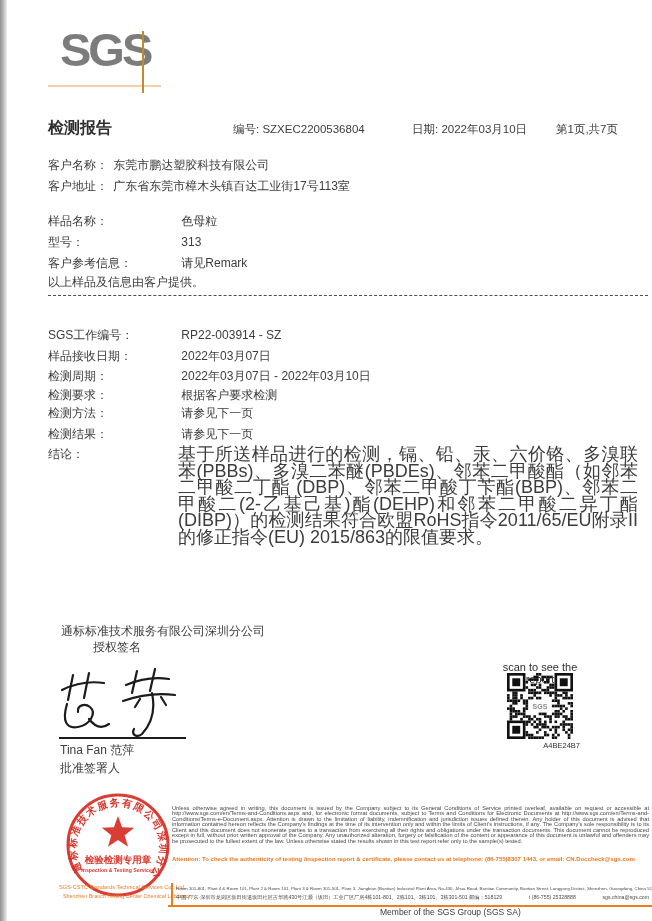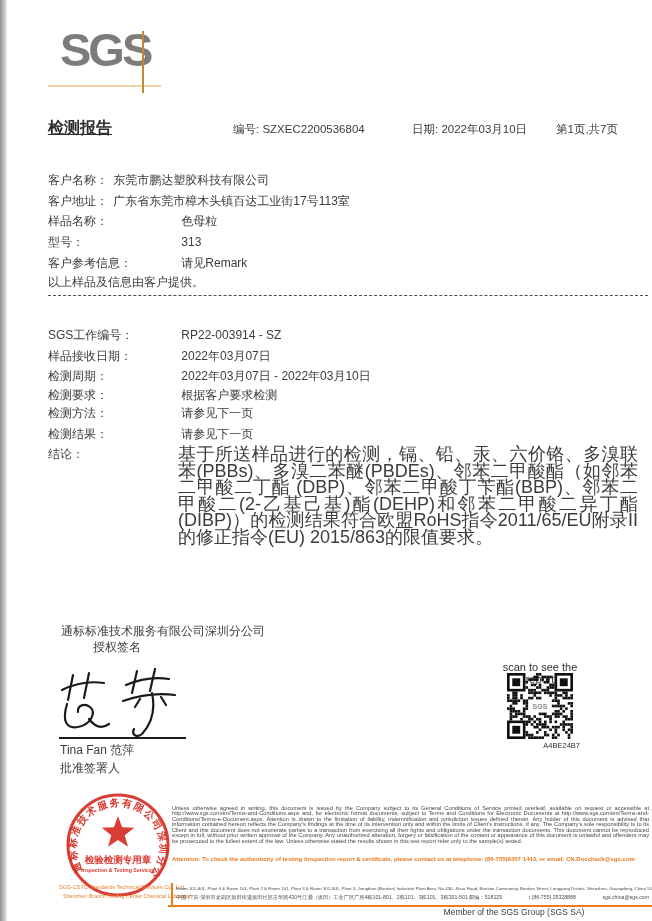--- a/index.html
+++ b/index.html
@@ -6,26 +6,26 @@
   .page{position:relative;width:652px;height:921px;background:#fff;overflow:hidden;
         font-family:"Liberation Sans","DejaVu Sans",sans-serif;color:#3c3c3c;}
   .edge{position:absolute;left:0;top:0;width:7px;height:921px;
         background:linear-gradient(to right,#8f8f8f,#cfcfcf 70%,#efefef);}
   
   .logo{position:absolute;left:60px;top:26px;font-size:47px;font-weight:bold;
         color:#7c7c7c;letter-spacing:-3px;line-height:1;}
   .logo-hline{position:absolute;left:48px;top:85px;width:113px;height:2px;background:#f0d2a4;}
   .logo-vline{position:absolute;left:142px;top:31px;width:2px;height:62px;background:#c08a2e;}
   
-  .title{position:absolute;left:48px;top:118px;font-size:16px;font-weight:bold;color:#2e2e2e;text-decoration:underline;}
+  .title{position:absolute;left:48px;top:118px;font-size:16px;font-weight:bold;color:#2e2e2e;}
   .meta{position:absolute;top:122px;font-size:11.5px;}
   
   .row{position:absolute;left:48px;font-size:12px;white-space:nowrap;}
   .lbl{display:inline-block;}
-  .w1{width:62px;margin-top:15px;}
+  .w1{width:62px;}
   .w2{width:130px;}
   .divider{position:absolute;left:48px;top:295px;width:600px;border-top:1.3px dashed #4d4d4d;}
   .conclusion{position:absolute;left:178px;top:446px;width:460px;font-size:18px;
               line-height:16.6px;white-space:normal;text-align:justify;}
   
   .sig-co{position:absolute;left:61px;top:623px;font-size:12px;}
   .sig-auth{position:absolute;left:61px;top:639px;font-size:12px;margin-left:32px;}
   .sig-svg{position:absolute;left:56px;top:668px;}
   .sig-line{position:absolute;left:59px;top:737px;width:127px;height:2px;background:#1c1c1c;}
   .sig-name{position:absolute;left:60px;top:742px;font-size:12px;}
@@ -44,21 +44,21 @@
               line-height:5.45px;text-align:justify;color:#474747;}
   .attention{position:absolute;left:172px;top:856px;width:477px;font-size:6px;line-height:6.4px;
              font-weight:bold;color:#e8781e;}
   .addr{position:absolute;left:176px;width:473px;display:flex;justify-content:space-between;
         white-space:nowrap;color:#4a4a4a;}
   .addr1{top:886px;font-size:4.4px;}
   .addr2{top:894px;font-size:5.2px;}
   .addr-right{margin-left:6px;}
   .addr-vline{position:absolute;left:171px;top:883px;width:1.5px;height:22px;background:#ef7d1d;}
   .orange-rule{position:absolute;left:168px;top:905px;width:484px;height:2px;background:#ef7d1d;}
-  .member{position:absolute;left:380px;top:907px;width:268px;text-align:center;
+  .member{position:absolute;left:380px;top:907px;width:268px;text-align:left;
           font-size:8.5px;color:#3a3a3a;}
 </style>
 </head>
 <body>
 
 <div class="page">
   <div class="edge"></div>
 
   <div class="logo">SGS</div>
   <div class="logo-hline"></div>

